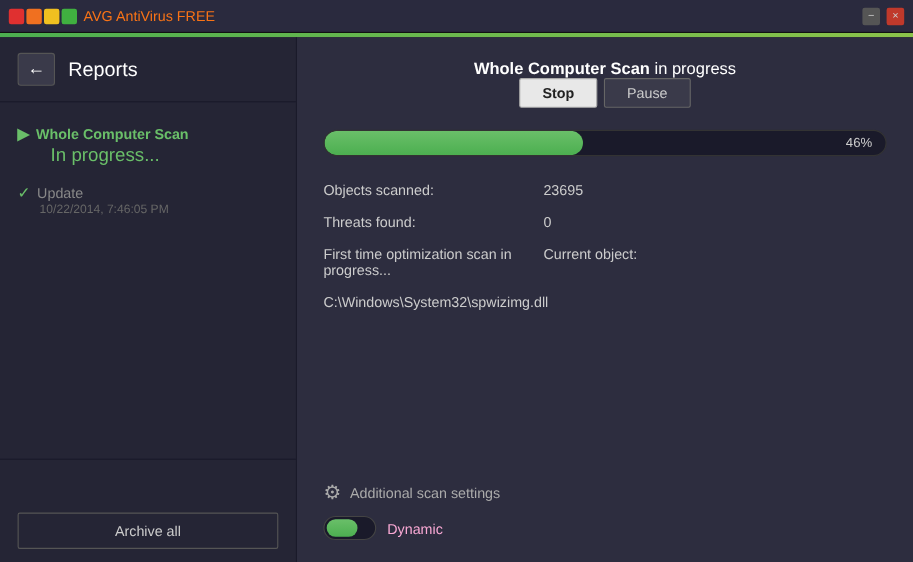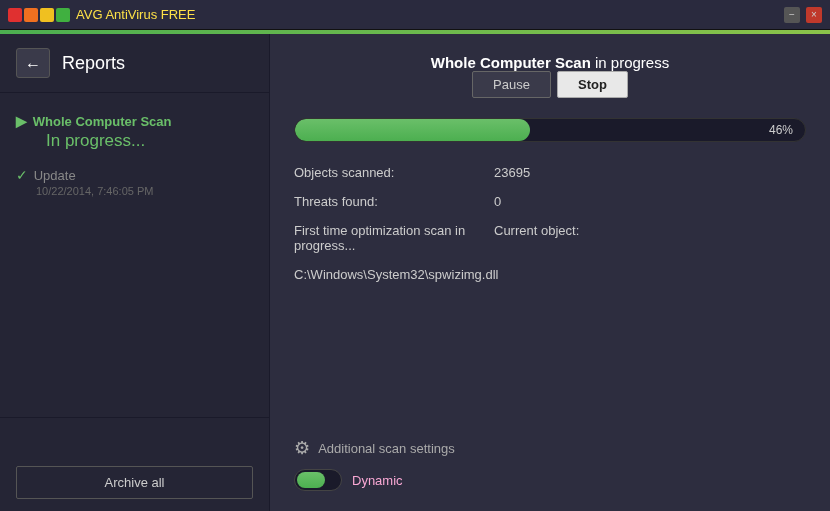--- a/index.html
+++ b/index.html
@@ -38,21 +38,21 @@
     .logo-red { background: #e03030; }
     .logo-orange { background: #f07020; }
     .logo-yellow { background: #f0c020; }
     .logo-green { background: #40b040; }
     .title-text {
       color: #fff;
       font-size: 13px;
       font-weight: bold;
     }
     .title-text span {
-      color: #fde047;
+      color: #f97316;
       font-weight: normal;
     }
     .title-bar-controls {
       display: flex;
       gap: 6px;
     }
     .win-btn {
       width: 16px;
       height: 16px;
       border-radius: 2px;
@@ -368,22 +368,22 @@
     </div>
   </div>
 
   <div class="main-content">
 
     <div class="scan-header">
       <div class="scan-title">
         <strong>Whole Computer Scan</strong><span> in progress</span>
       </div>
       <div class="scan-buttons">
+        <button class="scan-btn stop-btn">Stop</button>
         <button class="scan-btn pause-btn">Pause</button>
-        <button class="scan-btn stop-btn">Stop</button>
       </div>
     </div>
 
     <div class="progress-container">
       <div class="progress-bar" style="width: 46%"></div>
       <span class="progress-text">46%</span>
     </div>
 
     <div class="stats-grid">
       <span class="stat-label">Objects scanned:</span>

